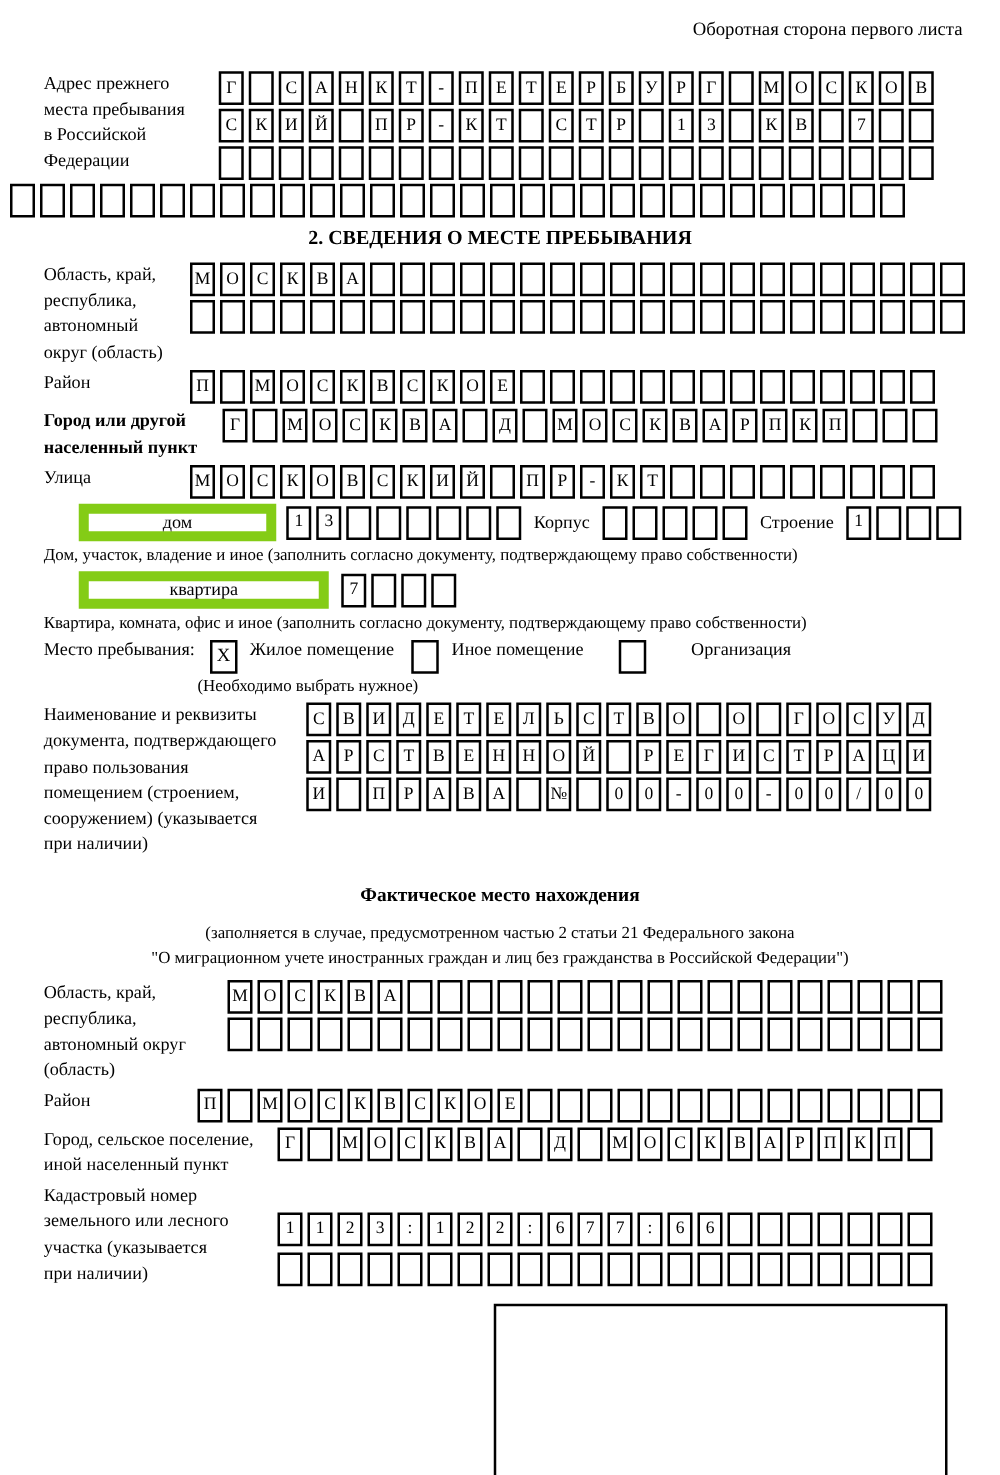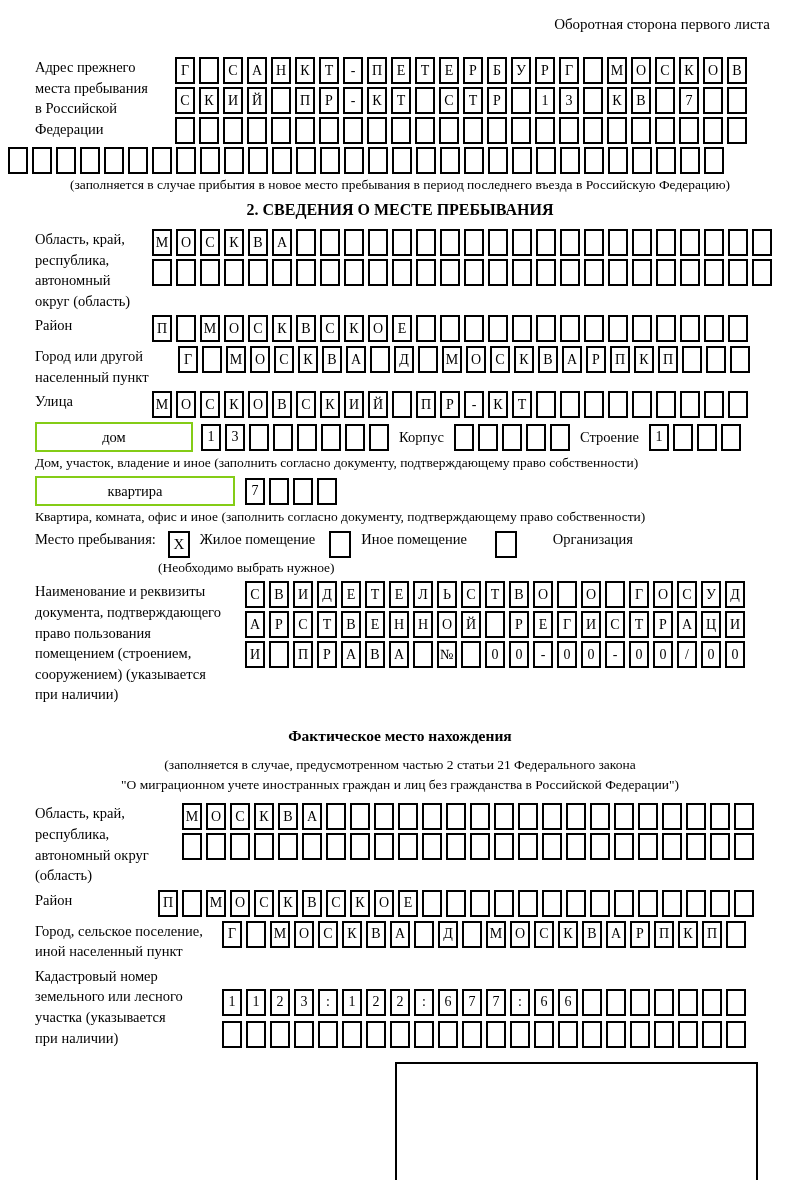--- a/index.html
+++ b/index.html
@@ -19,29 +19,29 @@
     flex:0 0 auto; width:20px; height:27px; border:2px solid #000;
     display:flex; align-items:center; justify-content:center;
     font-size:14px; line-height:1;
   }
   .note { font-size:13.5px; margin-left:35px; margin-top:3px; margin-bottom:5px; }
   .cnote { text-align:center; font-size:13.5px; margin-left:0; }
   .title { text-align:center; font-weight:bold; font-size:16px; margin-top:8px; margin-bottom:10px; }
 
   .w-prev { width:140px; }
   .w-obl  { width:117px; }
-  .w-gor  { width:143px; }
+  .w-gor  { width:143px;font-weight:bold; }
   .w-doc  { width:210px; }
   .w-obl2 { width:147px; }
   .w-gor2 { width:187px; }
   .w-kad  { width:187px; }
 
   .boxfield {
-    border:2px solid #84cc16; height:30px; display:flex;
-    align-items:center; justify-content:center; flex:0 0 auto; font-size:14.5px;
+    border:8px solid #84cc16; height:30px; display:flex;
+    align-items:center; justify-content:center; flex:0 0 auto; font-size:14.5px;margin-left:28px;
   }
   .domrow, .kvrow { display:flex; align-items:center; margin-left:35px; margin-bottom:3px; }
   .inline-lbl { padding:0 10px; flex:0 0 auto; }
 
   .mestorow { display:flex; align-items:flex-start; margin-left:35px; margin-top:6px; }
   .cbox {
     width:22px; height:27px; border:2px solid #000; flex:0 0 auto;
     display:flex; align-items:center; justify-content:center; font-size:15px;
   }
   .mlbl { padding:0 14px 0 10px; }
@@ -173,21 +173,20 @@
       <span class="cell"></span>
       <span class="cell"></span>
       <span class="cell"></span>
       <span class="cell"></span>
       <span class="cell"></span>
       <span class="cell"></span>
       <span class="cell"></span>
       <span class="cell"></span>
       <span class="cell"></span>
     </div>
-  <div class="note cnote">(заполняется в случае прибытия в новое место пребывания в период последнего въезда в Российскую Федерацию)</div>
 
   <div class="title">2. СВЕДЕНИЯ О МЕСТЕ ПРЕБЫВАНИЯ</div>
 
   <div class="frow mb4">
     <div class="lbl w-obl">Область, край,
 республика,
 автономный
 округ (область)</div>
     <div class="rows">
       <div class="cells">

